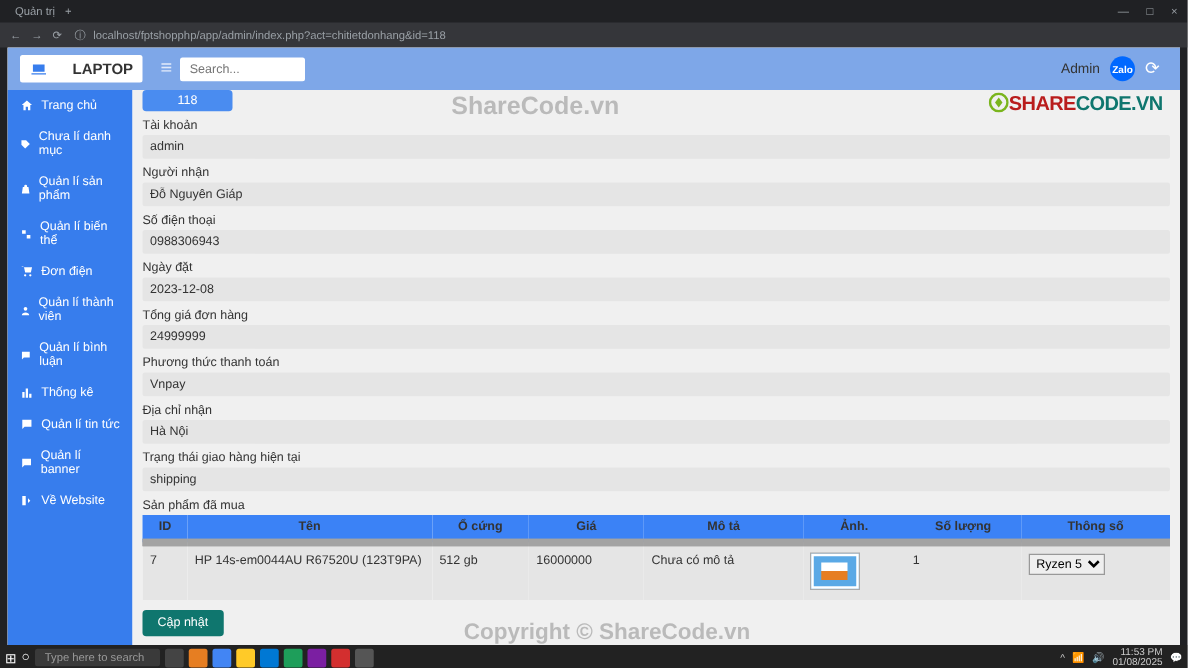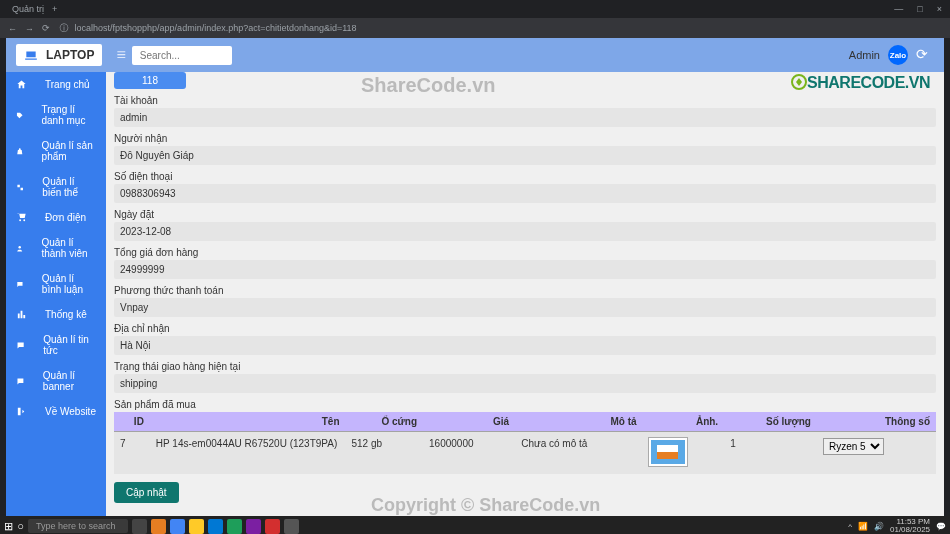--- a/index.html
+++ b/index.html
@@ -4,47 +4,47 @@
 <style>
 *{margin:0;padding:0;box-sizing:border-box;font-family:Arial,sans-serif}
 body{background:#202124;color:#e8eaed;font-size:11px}
 .titlebar{height:18px;background:#202124;display:flex;align-items:center;padding-left:12px;color:#9aa0a6;font-size:9px}
 .titlebar-right{margin-left:auto;display:flex;gap:14px;padding-right:8px}
 .url-bar{height:20px;background:#35363a;display:flex;align-items:center;padding:0 8px;color:#9aa0a6;font-size:9px}
 .url-bar .nav-btns{display:flex;gap:8px;margin-right:10px}
 .url-bar .url{flex:1}
 .app{background:#fff;color:#333;margin:0 6px;height:478px;overflow:hidden;position:relative}
 .topbar{height:34px;background:#7ea7e8;display:flex;align-items:center;padding:0 10px}
-.logo{background:#fff;padding:4px 8px;font-weight:700;font-size:12px;color:#333;display:flex;align-items:center;gap:8px;border-radius:2px}
+.logo{background:#fff;padding:4px 8px;font-weight:700;font-size:12px;color:#333;display:flex;align-items:center;gap:20px;border-radius:2px}
 .logo svg{width:14px;height:14px}
 .burger{margin-left:14px;color:#dfe9fa;font-size:16px}
 .search{margin-left:6px;background:#fff;border:none;padding:4px 8px;font-size:10px;width:100px;border-radius:2px}
 .top-right{margin-left:auto;display:flex;align-items:center;gap:8px;color:#333;font-size:11px}
 .zalo{width:20px;height:20px;background:#0068ff;border-radius:50%;color:#fff;display:flex;align-items:center;justify-content:center;font-size:8px;font-weight:700}
 .refresh{width:18px;height:18px;color:#fff;font-size:14px}
 .layout{display:flex;height:calc(100% - 34px)}
 .sidebar{width:100px;background:#377ded;color:#fff;font-size:10px}
-.sidebar .item{padding:7px 10px;display:flex;align-items:center;gap:18px;cursor:pointer}
+.sidebar .item{padding:7px 10px;display:flex;align-items:center;gap:6px;cursor:pointer}
 .sidebar svg{width:11px;height:11px;fill:#fff}
 .main{flex:1;background:#f0f0f0;padding:0 8px;overflow-y:auto}
 .tag{display:inline-block;background:#4a8cf0;color:#fff;padding:3px 28px;border-radius:3px;font-size:10px;margin-bottom:6px}
 .field{margin-bottom:6px}
 .field-label{font-size:10px;color:#333;margin-bottom:2px}
 .field-input{width:100%;background:#e5e5e5;border:none;padding:4px 6px;font-size:10px;color:#333;border-radius:2px}
 .table{width:100%;border-collapse:collapse;background:#fff}
-.table th{text-align:right;padding:4px 6px;font-size:10px;font-weight:700;background:#c4b5fd;border-bottom:1px solid #a3a3a3}
+.table th{text-align:center;padding:4px 6px;font-size:10px;font-weight:700;background:#3b82f6;border-bottom:6px solid #a3a3a3}
 .table td{padding:6px;font-size:10px;background:#e5e5e5;vertical-align:top}
 .thumb{width:38px;height:28px;background:#5aa9e6;border:2px solid #fff;box-shadow:0 0 0 1px #aaa;display:inline-block}
 .thumb-inner{width:60%;height:60%;margin:15% 20%;background:linear-gradient(#fff 50%,#e67e22 50%)}
 select.spec{font-size:10px;padding:1px;border:1px solid #999}
 .btn-update{background:#0f766e;color:#fff;border:none;padding:5px 12px;font-size:10px;border-radius:3px;margin-top:8px;cursor:pointer}
 .watermark1{position:absolute;top:36px;left:355px;font-size:20px;font-weight:700;color:rgba(120,120,120,0.45);pointer-events:none}
 .watermark2{position:absolute;bottom:0;left:365px;font-size:18px;font-weight:700;color:rgba(120,120,120,0.45);pointer-events:none}
 .sharecode{position:absolute;top:36px;right:14px;font-size:16px;font-weight:800;letter-spacing:-0.5px;pointer-events:none}
-.sharecode .s{color:#0f766e}.sharecode .c{color:#0f766e}
+.sharecode .s{color:#b91c1c}.sharecode .c{color:#0f766e}
 .taskbar{height:20px;background:#222;display:flex;align-items:center;padding:0 4px;gap:4px}
 .taskbar-search{background:#3a3a3a;color:#999;font-size:9px;padding:2px 8px;width:100px;border-radius:2px}
 .task-icon{width:15px;height:15px;background:#444;border-radius:2px}
 .taskbar-right{margin-left:auto;color:#ccc;font-size:8px;display:flex;align-items:center;gap:6px}
 </style>
 </head>
 <body>
 
 <div class="titlebar">
   <span>Quản trị</span>
@@ -96,21 +96,21 @@
       <div class="item">
           <svg viewBox="0 0 24 24">
             <path d="M12 3l9 8h-3v9h-4v-6h-4v6H6v-9H3z"></path>
           </svg>
           <span>Trang chủ</span>
         </div>
       <div class="item">
           <svg viewBox="0 0 24 24">
             <path d="M21 11l-8-8H3v10l8 8z"></path>
           </svg>
-          <span>Trạng lí danh mục</span>
+          <span>Chưa lí danh mục</span>
         </div>
       <div class="item">
           <svg viewBox="0 0 24 24">
             <path d="M6 7h12l2 14H4z M9 7V5a3 3 0 016 0v2"></path>
           </svg>
           <span>Quản lí sản phẩm</span>
         </div>
       <div class="item">
           <svg viewBox="0 0 24 24">
             <path d="M4 4h7v7H4zM13 13h7v7h-7z"></path>

